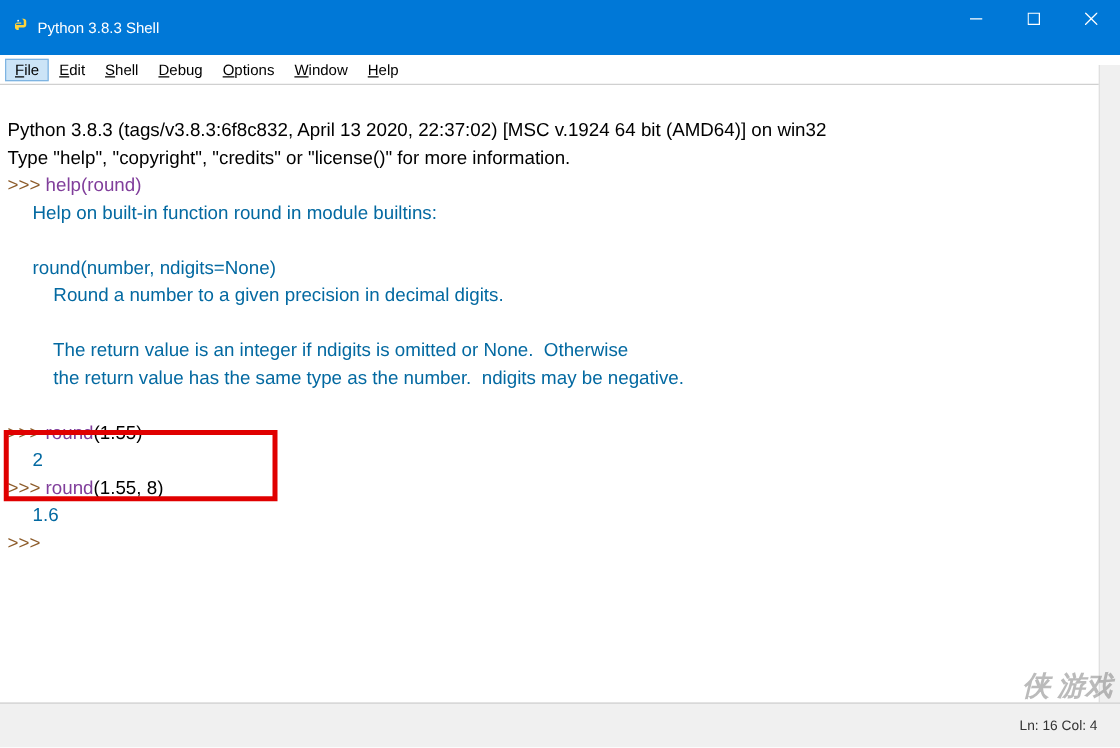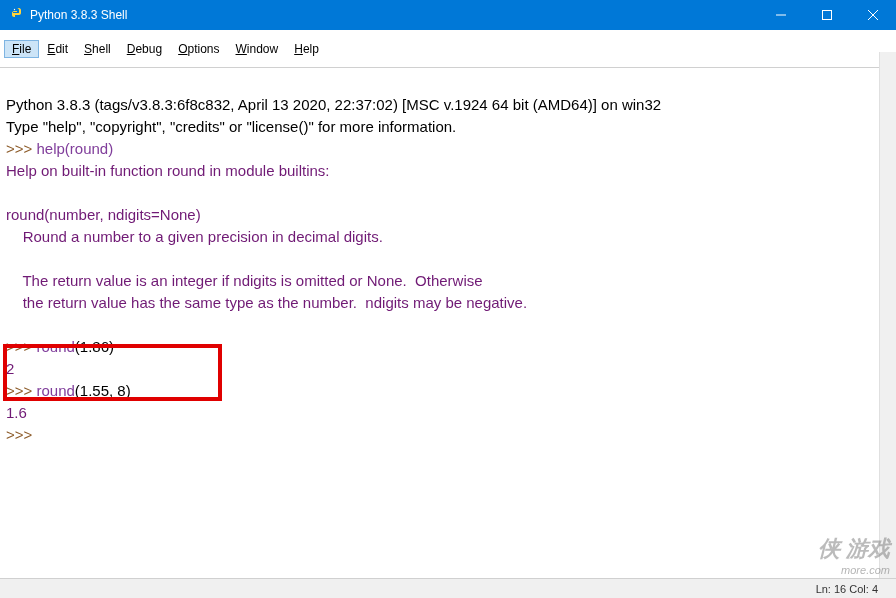--- a/index.html
+++ b/index.html
@@ -6,21 +6,21 @@
 body {
   font-family: "Segoe UI", Tahoma, sans-serif;
   background: #fff;
   width: 896px;
   height: 598px;
   overflow: hidden;
   position: relative;
 }
 .titlebar {
   background: #0078d7;
-  height: 30px;
+  height: 44px;
   display: flex;
   align-items: center;
   color: #fff;
   font-size: 12px;
 }
 .titlebar-icon {
   width: 16px; height: 16px;
   margin: 0 6px 0 8px;
   display: inline-flex;
   align-items: center;
@@ -30,21 +30,21 @@
 .win-controls { display: flex; height: 100%; }
 .win-btn {
   width: 46px; height: 30px;
   display: flex; align-items: center; justify-content: center;
   color: #fff; font-size: 10px;
 }
 .win-btn svg { stroke: #fff; fill: none; }
 .menubar {
   background: #fff;
   border-bottom: 1px solid #d0d0d0;
-  height: 38px;
+  height: 24px;
   display: flex;
   align-items: center;
   padding: 0 4px;
   font-size: 12px;
 }
 .menu-item {
   padding: 2px 8px;
   cursor: default;
 }
 .menu-item.selected {
@@ -57,34 +57,34 @@
   padding: 4px 6px;
   font-family: "Segoe UI", "Lucida Sans Unicode", sans-serif;
   font-size: 15px;
   line-height: 22px;
   white-space: pre;
   position: relative;
 }
 .c-black { color: #000; }
 .c-purple { color: #803e9b; }
 .c-brown { color: #8d5c2a; }
-.c-blue { color: #701a75; }
+.c-blue { color: #0369a1; margin-left: 20px; }
 .highlight-box {
   position: absolute;
   border: 4px solid #e00000;
   left: 3px;
   top: 276px;
   width: 219px;
   height: 57px;
   pointer-events: none;
 }
 .statusbar {
   position: absolute;
   bottom: 0; left: 0; right: 0;
-  height: 20px;
+  height: 36px;
   border-top: 1px solid #d0d0d0;
   background: #f0f0f0;
   font-size: 11px;
   display: flex;
   justify-content: flex-end;
   align-items: center;
   padding-right: 18px;
   color: #333;
 }
 .watermark {
@@ -160,21 +160,21 @@
 <span class="c-black">Type "help", "copyright", "credits" or "license()" for more information.</span>
 <span class="c-brown">&gt;&gt;&gt; </span><span class="c-purple">help</span><span class="c-purple">(</span><span class="c-purple">round</span><span class="c-purple">)</span>
 <span class="c-blue">Help on built-in function round in module builtins:</span>
 <span class="c-blue"></span>
 <span class="c-blue">round(number, ndigits=None)</span>
 <span class="c-blue">    Round a number to a given precision in decimal digits.</span>
 <span class="c-blue"></span>
 <span class="c-blue">    The return value is an integer if ndigits is omitted or None.  Otherwise</span>
 <span class="c-blue">    the return value has the same type as the number.  ndigits may be negative.</span>
 <span class="c-blue"></span>
-<span class="c-brown">&gt;&gt;&gt; </span><span class="c-purple">round</span><span class="c-black">(</span><span class="c-black">1.86</span><span class="c-black">)</span>
+<span class="c-brown">&gt;&gt;&gt; </span><span class="c-purple">round</span><span class="c-black">(</span><span class="c-black">1.55</span><span class="c-black">)</span>
 <span class="c-blue">2</span>
 <span class="c-brown">&gt;&gt;&gt; </span><span class="c-purple">round</span><span class="c-black">(</span><span class="c-black">1.55, 8</span><span class="c-black">)</span>
 <span class="c-blue">1.6</span>
 <span class="c-brown">&gt;&gt;&gt; </span>
 <div class="highlight-box"></div>
 </div>
 
 <div class="scroll-track"></div>
 
 <div class="watermark">

